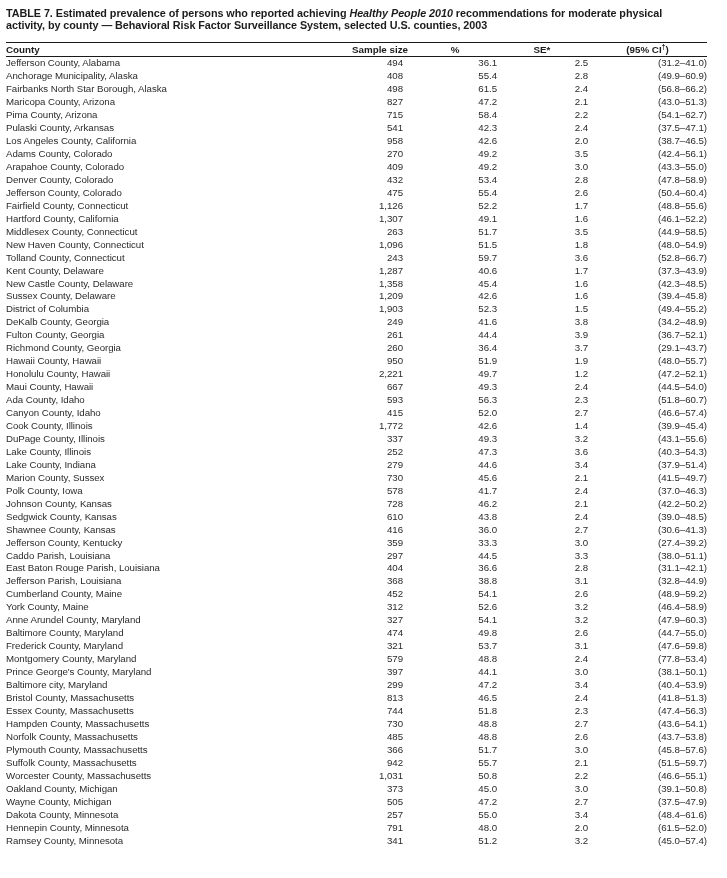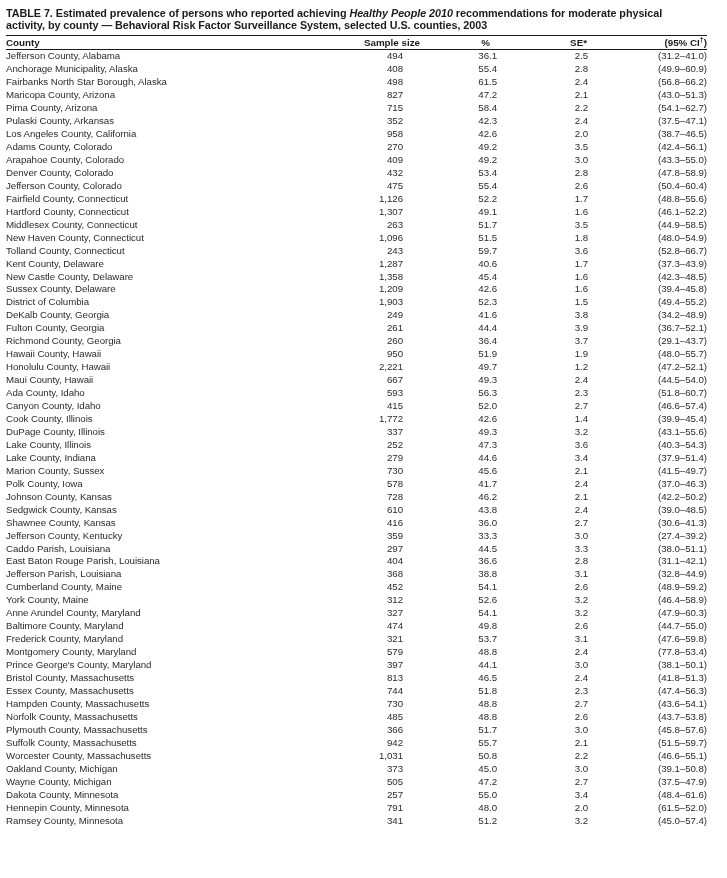--- a/index.html
+++ b/index.html
@@ -25,40 +25,40 @@
     color: #1c1c1c;
     width: 723px;
   }
   .title .ital {
     font-style: italic;
   }
   table.data {
     border-collapse: collapse;
     table-layout: fixed;
     width: 701px;
-    margin-top: 3px;
+    margin-top: 10px;
   }
   col.c1 { width: 334px; }
   col.c2 { width: 80px; }
   col.c3 { width: 77px; }
   col.c4 { width: 91px; }
   col.c5 { width: 119px; }
   thead th {
     border-top: 1.3px solid #1a1a1a;
     border-bottom: 1.3px solid #1a1a1a;
     font-size: 9.8px;
     font-weight: 700;
     height: 13.5px;
     padding: 0;
     vertical-align: middle;
     color: #1c1c1c;
     white-space: nowrap;
   }
   th.h-county { text-align: left; }
-  th.h-num { text-align: right; }
+  th.h-num { }
   th.h-pct { padding-right: 7px; }
   th.h-se  { padding-right: 1px; }
   sup.dagger {
     font-size: 7px;
     line-height: 0;
     vertical-align: super;
   }
   tbody td {
     font-size: 9.7px;
     height: 12.95px;
@@ -130,21 +130,21 @@
         </tr>
         <tr>
           <td class="c-county">Pima County, Arizona</td>
           <td class="td-num col-sample">715</td>
           <td class="td-num">58.4</td>
           <td class="td-num">2.2</td>
           <td class="td-num">(54.1–62.7)</td>
         </tr>
         <tr>
           <td class="c-county">Pulaski County, Arkansas</td>
-          <td class="td-num col-sample">352</td>
+          <td class="td-num col-sample">541</td>
           <td class="td-num">42.3</td>
           <td class="td-num">2.4</td>
           <td class="td-num">(37.5–47.1)</td>
         </tr>
         <tr>
           <td class="c-county">Los Angeles County, California</td>
           <td class="td-num col-sample">958</td>
           <td class="td-num">42.6</td>
           <td class="td-num">2.0</td>
           <td class="td-num">(38.7–46.5)</td>
@@ -178,21 +178,21 @@
           <td class="td-num">(50.4–60.4)</td>
         </tr>
         <tr>
           <td class="c-county">Fairfield County, Connecticut</td>
           <td class="td-num col-sample">1,126</td>
           <td class="td-num">52.2</td>
           <td class="td-num">1.7</td>
           <td class="td-num">(48.8–55.6)</td>
         </tr>
         <tr>
-          <td class="c-county">Hartford County, Connecticut</td>
+          <td class="c-county">Hartford County, California</td>
           <td class="td-num col-sample">1,307</td>
           <td class="td-num">49.1</td>
           <td class="td-num">1.6</td>
           <td class="td-num">(46.1–52.2)</td>
         </tr>
         <tr>
           <td class="c-county">Middlesex County, Connecticut</td>
           <td class="td-num col-sample">263</td>
           <td class="td-num">51.7</td>
           <td class="td-num">3.5</td>
@@ -430,20 +430,27 @@
           <td class="td-num">(77.8–53.4)</td>
         </tr>
         <tr>
           <td class="c-county">Prince George's County, Maryland</td>
           <td class="td-num col-sample">397</td>
           <td class="td-num">44.1</td>
           <td class="td-num">3.0</td>
           <td class="td-num">(38.1–50.1)</td>
         </tr>
         <tr>
+          <td class="c-county">Baltimore city, Maryland</td>
+          <td class="td-num col-sample">299</td>
+          <td class="td-num">47.2</td>
+          <td class="td-num">3.4</td>
+          <td class="td-num">(40.4–53.9)</td>
+        </tr>
+        <tr>
           <td class="c-county">Bristol County, Massachusetts</td>
           <td class="td-num col-sample">813</td>
           <td class="td-num">46.5</td>
           <td class="td-num">2.4</td>
           <td class="td-num">(41.8–51.3)</td>
         </tr>
         <tr>
           <td class="c-county">Essex County, Massachusetts</td>
           <td class="td-num col-sample">744</td>
           <td class="td-num">51.8</td>

